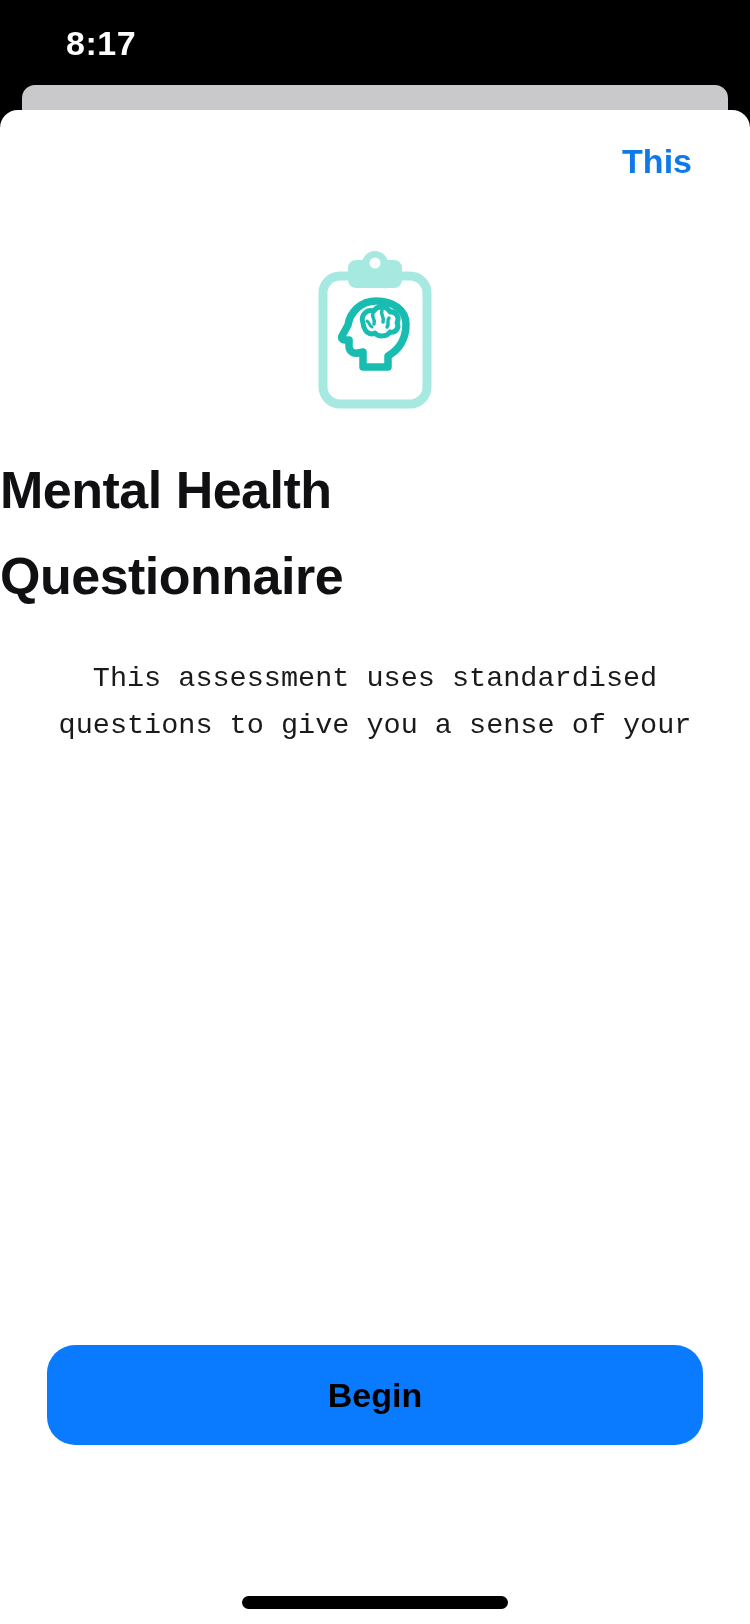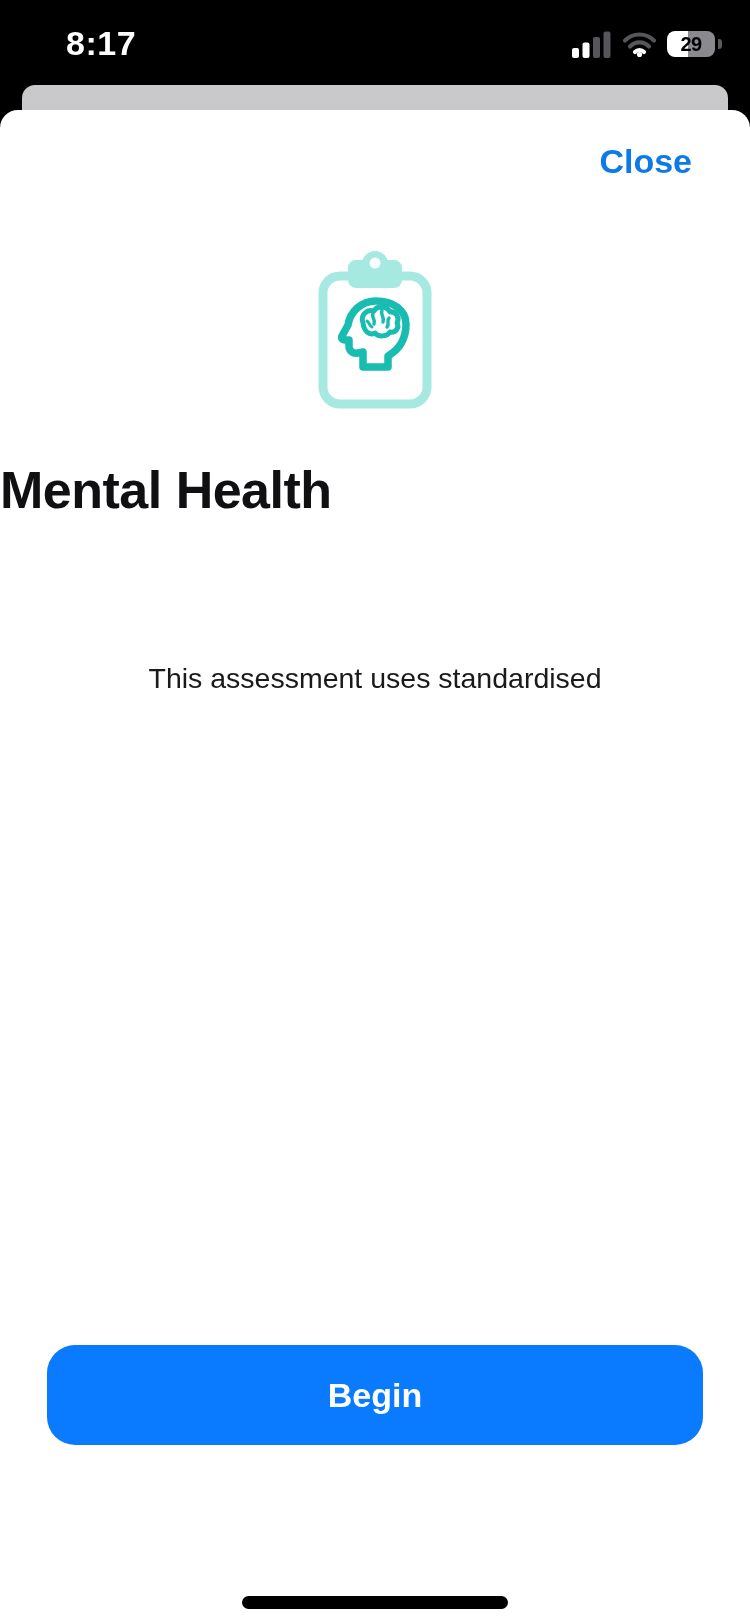--- a/index.html
+++ b/index.html
@@ -72,69 +72,51 @@
     text-align: left;
     font-size: 52px; line-height: 86px; font-weight: 700;
     color: #101013; letter-spacing: -0.5px;
   }
 
   .desc {
     position: absolute; top: 545px; left: 55px; right: 55px; margin: 0;
     text-align: center;
     font-size: 28.5px; line-height: 47px; font-weight: 400;
     color: #1a1a1c;
+    font-family: Liberation Mono, monospace;
   }
   .desc-line { display: block; }
 
   .begin-btn {
     position: absolute; top: 1235px; left: 47px; right: 47px; height: 100px;
     background: #0a7aff; border: none; border-radius: 28px; cursor: pointer;
-    color: #ffffff; font-size: 34px; font-weight: 600;
+    color: #000000; font-size: 34px; font-weight: 600;
     font-family: "Liberation Sans", sans-serif;
     display: flex; align-items: center; justify-content: center;
   }
 
   .home-indicator {
     position: absolute; bottom: 15px; left: 50%; margin-left: -133px;
     width: 266px; height: 13px; border-radius: 7px; background: #000;
   }
 </style>
 </head>
 <body>
 
 <div class="screen">
 
   <div class="status-bar">
     <span class="status-time">8:17</span>
-    <div class="status-right">
-      <svg width="40" height="27" viewBox="0 0 40 27">
-        <rect x="0" y="17" width="7" height="10" rx="2" fill="#ffffff"></rect>
-        <rect x="10.5" y="11.5" width="7" height="15.5" rx="2" fill="#ffffff"></rect>
-        <rect x="21" y="6" width="7" height="21" rx="2" fill="#55555a"></rect>
-        <rect x="31.5" y="0.5" width="7" height="26.5" rx="2" fill="#55555a"></rect>
-      </svg>
-      <svg width="35" height="25" viewBox="0 0 35 25">
-        <path d="M 3 8.5 A 20.5 20.5 0 0 1 32 8.5" fill="none" stroke="#55555a" stroke-width="4.2" stroke-linecap="round"></path>
-        <path d="M 8 14.5 A 13 13 0 0 1 27 14.5" fill="none" stroke="#55555a" stroke-width="4.2" stroke-linecap="round"></path>
-        <path d="M 13 20 A 6.3 6.3 0 0 1 22 20" fill="none" stroke="#ffffff" stroke-width="4.2" stroke-linecap="round"></path>
-        <circle cx="17.5" cy="22.6" r="2.6" fill="#ffffff"></circle>
-      </svg>
-      <div class="battery">
-        <div class="battery-fill"></div>
-        <span class="battery-num">29</span>
-      </div>
-      <div class="battery-nub"></div>
-    </div>
   </div>
 
   <div class="sheet-behind"></div>
 
   <div class="sheet">
 
-    <button class="close-btn">Close</button>
+    <button class="close-btn">This</button>
 
     <div class="icon-wrap">
       <svg width="114" height="160" viewBox="0 0 114 158">
 
         <rect x="5" y="25" width="104" height="128" rx="17" fill="none" stroke="#a6e9e1" stroke-width="9"></rect>
 
         <circle cx="57" cy="13" r="13" fill="#a6e9e1"></circle>
         <rect x="30" y="9" width="54" height="28" rx="8" fill="#a6e9e1"></rect>
         <circle cx="57" cy="12" r="5.5" fill="#ffffff"></circle>
 
@@ -161,24 +143,25 @@
                  C 69 86 60 86 57 82
                  C 51 85 46 80 45 72
                  Z" fill="none" stroke="#19bcb0" stroke-width="5" stroke-linejoin="round"></path>
         <path d="M 55 62 C 53 67 58 68 56 73" fill="none" stroke="#19bcb0" stroke-width="3.5" stroke-linecap="round"></path>
         <path d="M 64 59 C 62 64 67 66 65 71" fill="none" stroke="#19bcb0" stroke-width="3.5" stroke-linecap="round"></path>
         <path d="M 71 67 C 68 70 72 73 69 76" fill="none" stroke="#19bcb0" stroke-width="3.5" stroke-linecap="round"></path>
         <path d="M 49 70 C 52 72 51 75 54 76" fill="none" stroke="#19bcb0" stroke-width="3" stroke-linecap="round"></path>
       </svg>
     </div>
 
-    <h1 class="title"><span>Mental Health</span><br></h1>
+    <h1 class="title"><span>Mental Health</span><br><span>Questionnaire</span></h1>
 
     <p class="desc">
       <span class="desc-line">This assessment uses standardised</span>
+      <span class="desc-line">questions to give you a sense of your</span>
     </p>
 
     <button class="begin-btn">Begin</button>
 
     <div class="home-indicator"></div>
   </div>
 
 </div>
 
 </body></html>

